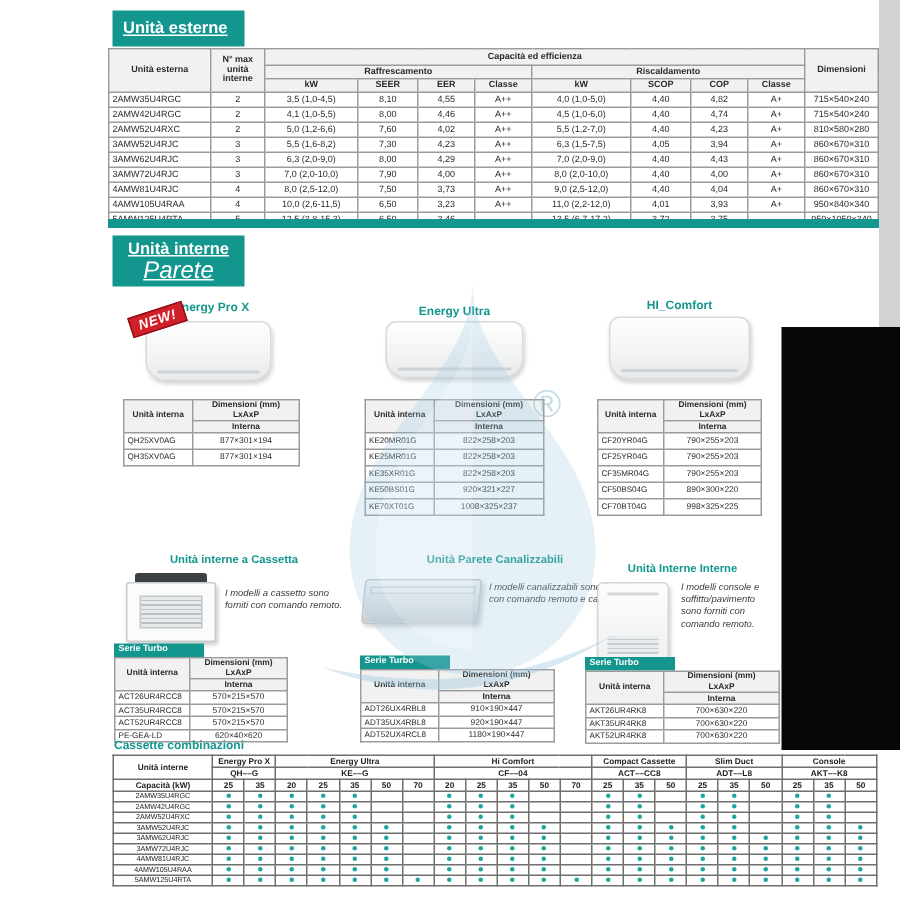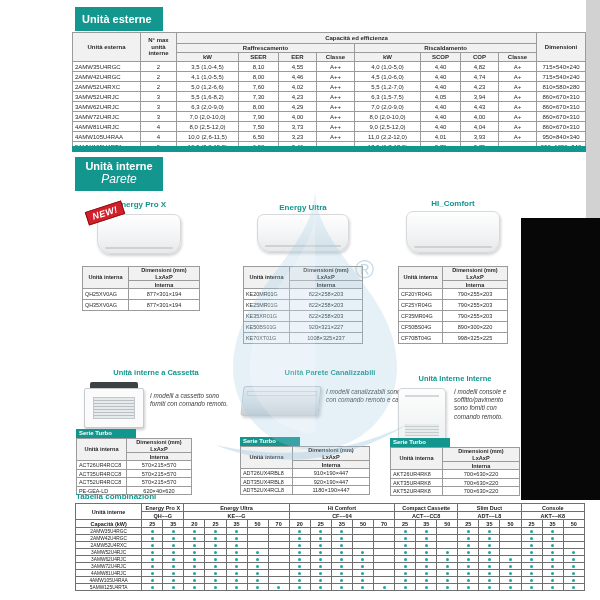--- a/index.html
+++ b/index.html
@@ -1,25 +1,25 @@
 <!DOCTYPE html>
 <html><head>
 <meta charset="utf-8">
 <style>
   * { box-sizing:border-box; margin:0; padding:0; }
   html,body { width:600px; height:600px; }
   body { position:relative; background:#fff; font-family:"Liberation Sans",sans-serif; overflow:hidden; color:#222; }
   .abs { position:absolute; }
 
   
-  .tealbox { background:#12968e; color:#fff; }
+  .tealbox { background:#12968e; color:#fff;text-decoration:underline; }
   .box-outdoor { left:75px; top:7px; width:88px; height:24px; font-size:11px; font-weight:700; line-height:24px; padding-left:7px; }
   .box-indoor { left:75px; top:157px; width:88px; height:34px; text-align:center; padding-top:3px; }
   .box-indoor .l1 { font-size:11px; font-weight:700; }
-  .box-indoor .l2 { font-size:12px; font-style:italic; }
+  .box-indoor .l2 { font-size:16px; font-style:italic; }
   .divider { left:72px; top:146px; width:514px; height:6px; background:#12968e; }
 
   
   .gray-strip { left:586px; top:0; width:14px; height:218px; background:#d2d2d2; }
   .black-band { left:521px; top:218px; width:79px; height:282px; background:#070707; z-index:40; }
 
   
   .spec { border-collapse:collapse; table-layout:fixed; }
   .spec th, .spec td { border:1px solid #9b9b9b; text-align:center; padding:0; color:#2a2a2a; overflow:hidden; white-space:nowrap; }
   .spec thead th { background:#f1f1f1; font-weight:700; }
@@ -504,21 +504,21 @@
           <td>700×630×220</td>
         </tr>
         <tr>
           <td class="model">AKT52UR4RK8</td>
           <td>700×630×220</td>
         </tr>
       </tbody>
   </table>
 </div>
 
-<div class="abs combo-title">Tabella combinazioni</div>
+<div class="abs combo-title">Cassette combinazioni</div>
 <table class="combo">
   <colgroup>
       <col style="width:66px">
       <col style="width: 21px;">
       <col style="width: 21px;">
       <col style="width: 21px;">
       <col style="width: 21px;">
       <col style="width: 21px;">
       <col style="width: 21px;">
       <col style="width: 21px;">

